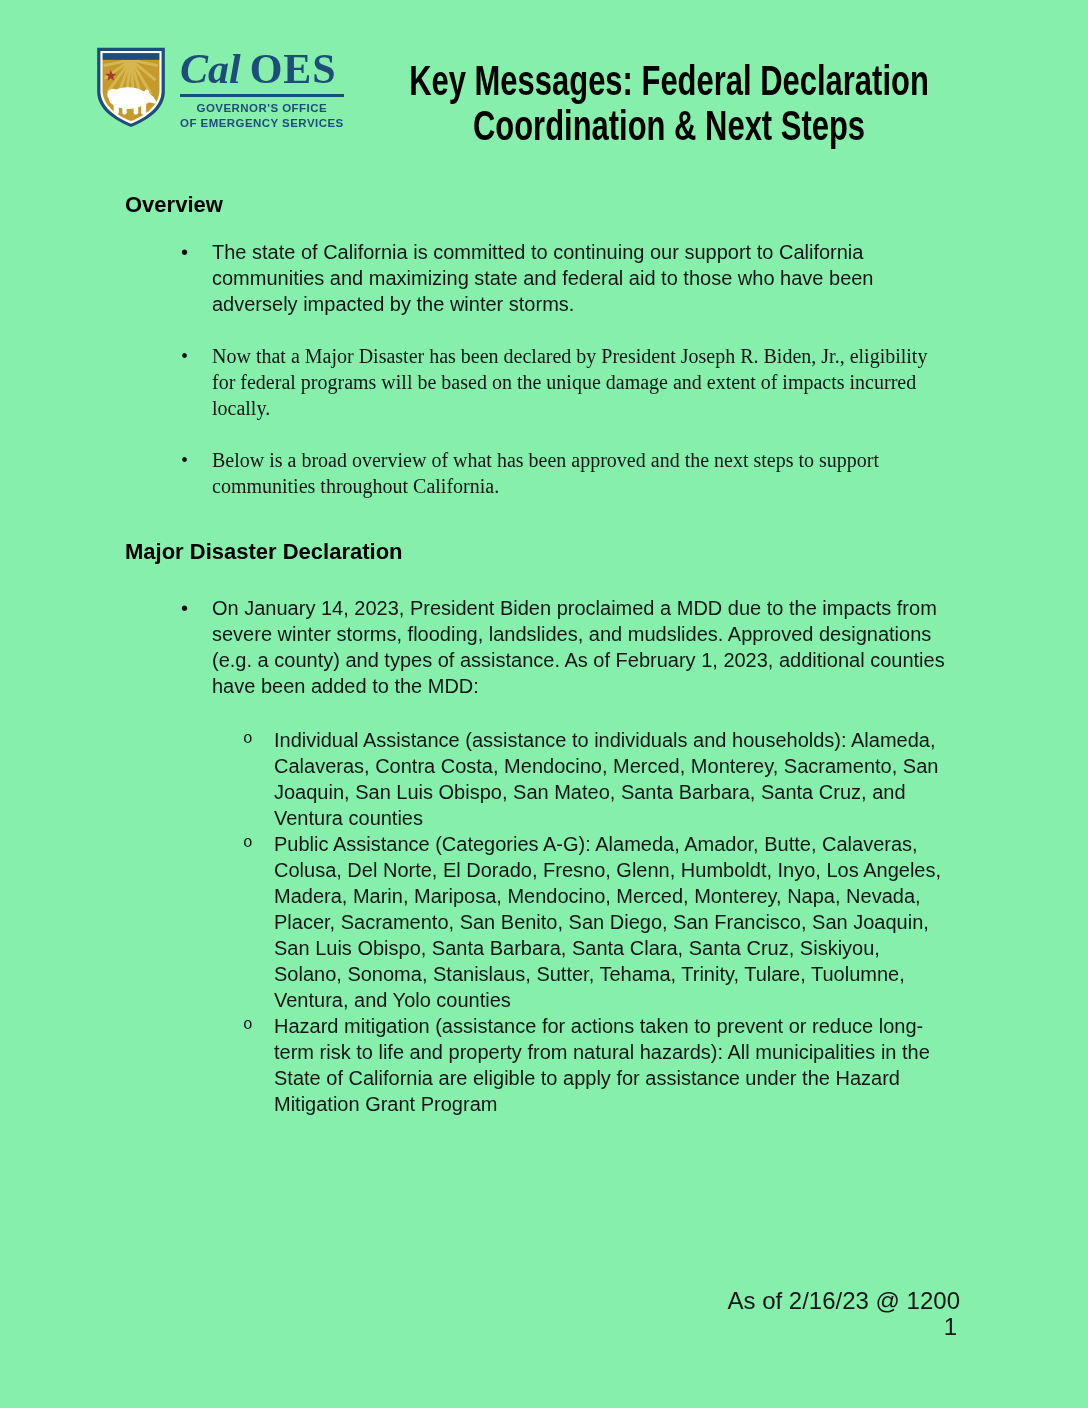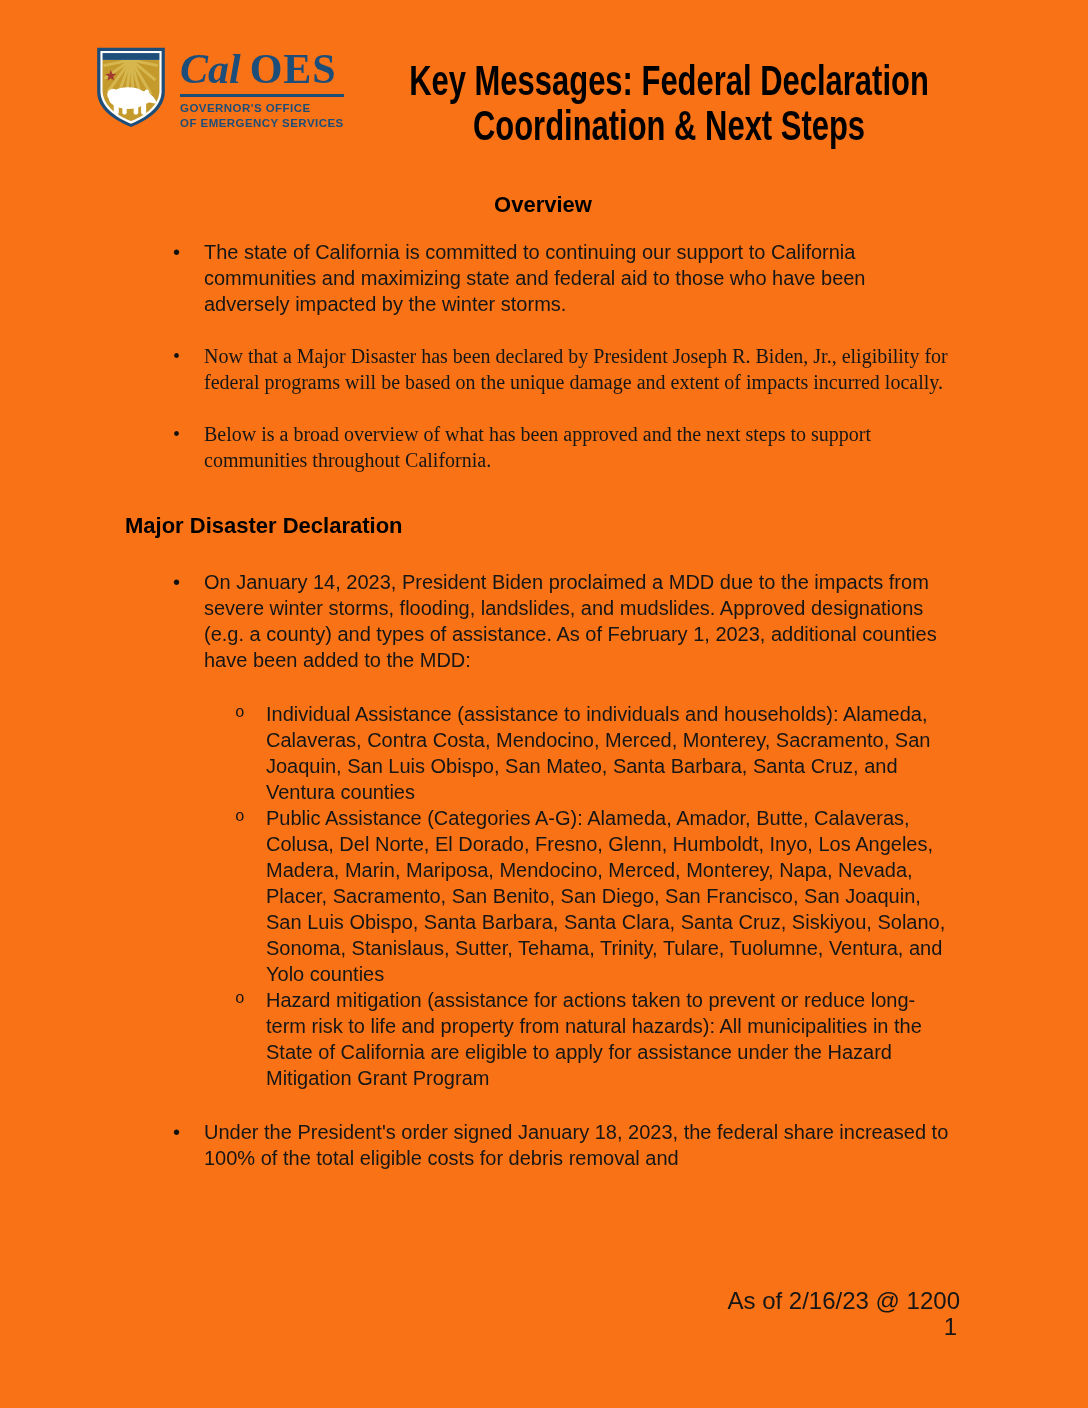--- a/index.html
+++ b/index.html
@@ -1,20 +1,20 @@
 <!DOCTYPE html>
 <html><head>
 <meta charset="utf-8">
 <style>
   html,body{margin:0;padding:0;background:#e8e8e8;}
   .page{
     position:relative;
     width:1088px;height:1408px;
     margin:0 auto;
-    background:#f97316;
+    background:#86efac;
     font-family:"Liberation Sans",sans-serif;
     color:#161616;
     overflow:hidden;
   }
   
   .logo{
     position:absolute;left:95px;top:45px;
     display:flex;align-items:flex-start;gap:13px;
   }
   .shield{width:72px;height:86px;display:block;}
@@ -22,41 +22,41 @@
   .wordmark{
     font-family:"Liberation Serif",serif;
     font-weight:bold;font-size:42px;line-height:44px;
     color:#1d4e79;white-space:nowrap;
   }
   .wordmark .cal{font-style:italic;margin-right:9px;}
   .wordmark .oes{letter-spacing:1px;}
   .logo-rule{height:3px;background:#1d4e79;margin:3px 0 4px 0;width:100%;}
   .tagline{
     font-size:11.5px;font-weight:bold;color:#1d4e79;
-    letter-spacing:.45px;line-height:15px;white-space:nowrap;
+    letter-spacing:.45px;line-height:15px;white-space:nowrap;text-align:center;
   }
   .doc-title{
     position:absolute;left:250px;top:58px;width:838px;margin:0;
     text-align:center;color:#000;
     font-size:43px;line-height:45px;font-weight:bold;
     transform:scaleX(.72);transform-origin:50% 0;
     letter-spacing:0px;
   }
   
   .main{
     position:absolute;left:125px;top:194px;width:836px;
     font-size:20px;line-height:26px;
   }
   h2{
     font-size:22px;line-height:22px;margin:0;color:#000;
     font-weight:bold;
   }
   h2.mdd{margin-top:42px;margin-bottom:32px;}
-  h2.ov{margin-bottom:23px;text-align:center;}
-  ul{list-style:none;margin:8px;padding:0;}
+  h2.ov{margin-bottom:23px;}
+  ul{list-style:none;margin:16px;padding:0;}
   ul.l1{padding-left:71px;}
   ul.l1 > li{position:relative;}
   ul.l1 > li::before{
     content:"•";position:absolute;left:-31px;top:0;
     font-size:20px;color:#111;
   }
   ul.l1.gapped > li + li{margin-top:26px;font-family:Liberation Serif, serif;}
   ul.l2{padding-left:133px;margin-top:28px;}
   ul.l2 > li{position:relative;}
   ul.l2 > li::before{
@@ -138,23 +138,20 @@
     <ul class="l1 gapped">
       <li>On January 14, 2023, President Biden proclaimed a MDD due to the impacts from severe winter storms, flooding, landslides, and mudslides. Approved designations (e.g. a county) and types of assistance. As of February 1, 2023, additional counties have been added to the MDD:</li>
     </ul>
 
     <ul class="l2">
       <li>Individual Assistance (assistance to individuals and households): Alameda, Calaveras, Contra Costa, Mendocino, Merced, Monterey, Sacramento, San Joaquin, San Luis Obispo, San Mateo, Santa Barbara, Santa Cruz, and Ventura counties</li>
       <li>Public Assistance (Categories A-G): Alameda, Amador, Butte, Calaveras, Colusa, Del Norte, El Dorado, Fresno, Glenn, Humboldt, Inyo, Los Angeles, Madera, Marin, Mariposa, Mendocino, Merced, Monterey, Napa, Nevada, Placer, Sacramento, San Benito, San Diego, San Francisco, San Joaquin, San Luis Obispo, Santa Barbara, Santa Clara, Santa Cruz, Siskiyou, Solano, Sonoma, Stanislaus, Sutter, Tehama, Trinity, Tulare, Tuolumne, Ventura, and Yolo counties</li>
       <li>Hazard mitigation (assistance for actions taken to prevent or reduce long-term risk to life and property from natural hazards): All municipalities in the State of California are eligible to apply for assistance under the Hazard Mitigation Grant Program</li>
     </ul>
 
-    <ul class="l1 closing">
-      <li>Under the President's order signed January 18, 2023, the federal share increased to 100% of the total eligible costs for debris removal and</li>
-    </ul>
 
   </div>
 
   <div class="footer">
     <div>As of 2/16/23 @ 1200</div>
     <div class="pageno">1</div>
   </div>
 
 </div>
 

